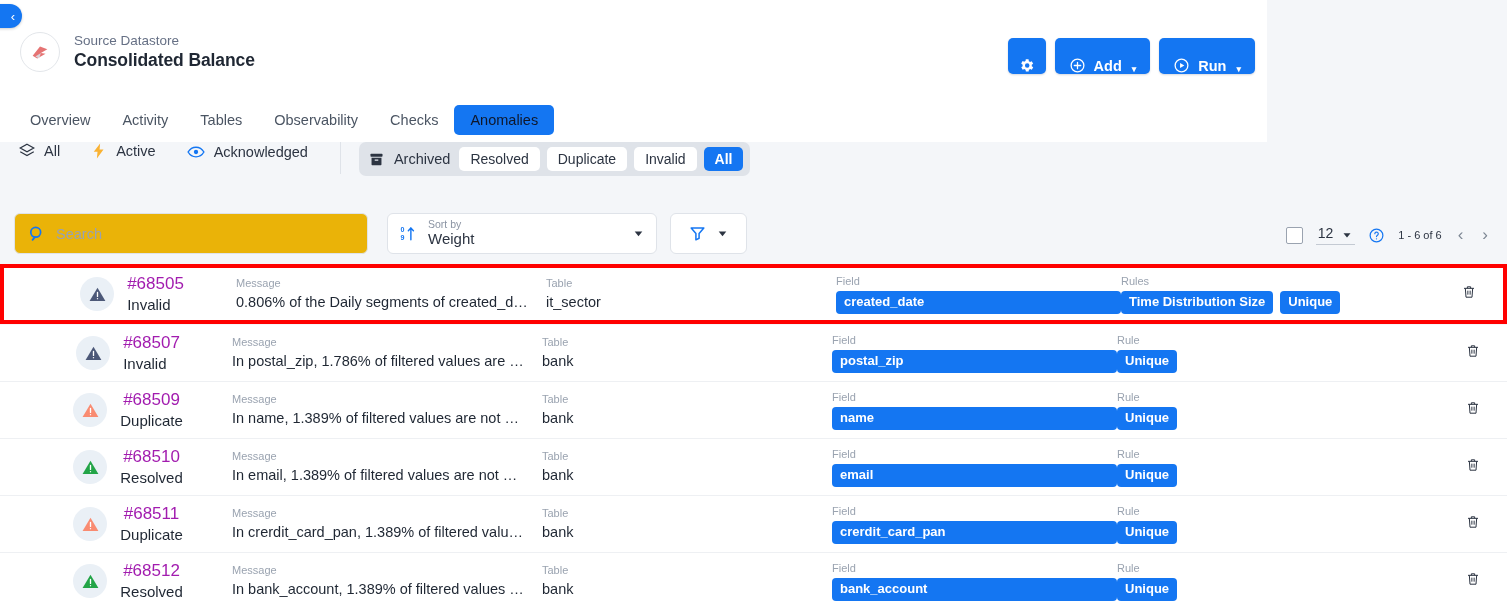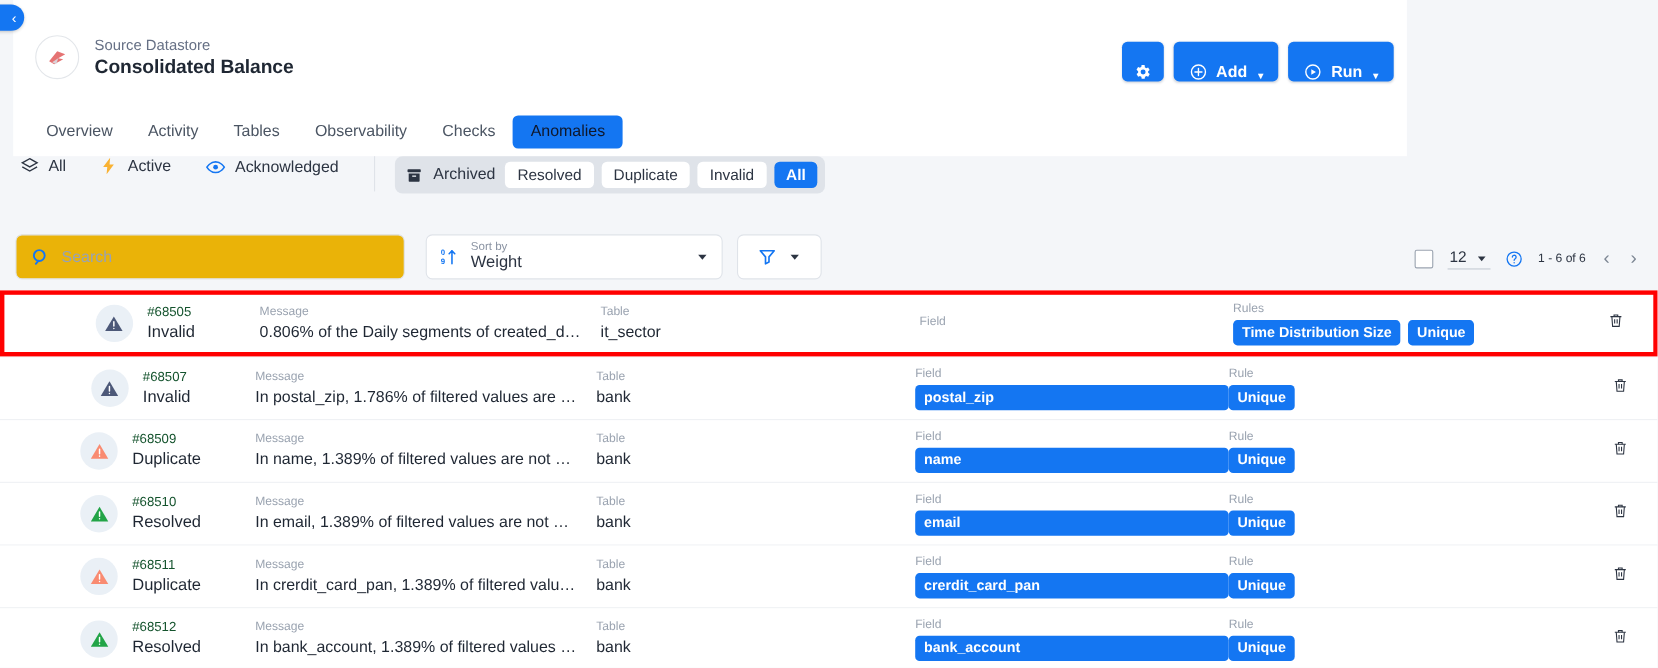--- a/index.html
+++ b/index.html
@@ -16,21 +16,21 @@
     position: absolute; left: -14px; top: 4px;
     width: 36px; height: 24px; border-radius: 12px;
     background: #1476f2; color: #fff;
     display: flex; align-items: center; justify-content: flex-end;
     padding-right: 7px; font-size: 13px; line-height: 1;
     box-shadow: 0 1px 3px rgba(0,0,0,.2); cursor: pointer; z-index: 40;
   }
 
   
   .header {
-    position: absolute; left: 12px; top: 0; width: 1267px; height: 142px;
+    position: absolute; left: 0; top: 0; width: 1267px; height: 142px;
     background: #ffffff;
   }
   .ds-block { position: absolute; left: 20px; top: 32px; display: flex; align-items: center; gap: 14px; }
   .ds-avatar {
     width: 40px; height: 40px; border-radius: 50%;
     border: 1px solid #e3e6ea; background: #fff;
     display: flex; align-items: center; justify-content: center;
   }
   .ds-text { display: flex; flex-direction: column; gap: 2px; }
   .ds-kicker { font-size: 13.5px; color: #667085; line-height: 1.15; }
@@ -119,21 +119,21 @@
   .row.highlight {
     border: 4px solid #ff0000; height: 60px; margin-bottom: 1px;
   }
   .cell { position: relative; display: flex; flex-direction: column; justify-content: center; }
   .c-label { font-size: 11px; color: #9aa3b0; line-height: 1.25; margin-bottom: 3px; }
   .c-value { font-size: 14.5px; color: #1f2733; line-height: 1.2; white-space: nowrap; overflow: hidden; text-overflow: ellipsis; }
 
   .c-status { width: 232px; padding-left: 24px; display: flex; flex-direction: row; align-items: center; gap: 13px; }
   .st-icon { width: 34px; height: 34px; border-radius: 50%; background: #eaf0f6; display: flex; align-items: center; justify-content: center; flex: 0 0 auto; }
   .st-txt { display: flex; flex-direction: column; }
-  .st-id { font-size: 12px; color: #14532d; line-height: 1.3; }
+  .st-id { font-size: 17px; color: #a21caf; line-height: 1.3; text-align: center; }
   .st-name { font-size: 15px; color: #1f2733; line-height: 1.3; }
 
   .c-msg { width: 310px; }
   .c-msg .c-value { max-width: 292px; }
   .c-table { width: 290px; }
   .c-field { width: 285px; }
   .c-rules { flex: 1; }
 
   .chip {
     display: inline-block; background: #1476f2; color: #fff;
@@ -315,20 +315,21 @@
       <div class="cell c-msg">
         <span class="c-label">Message</span>
         <span class="c-value">0.806% of the Daily segments of created_dat…</span>
       </div>
       <div class="cell c-table">
         <span class="c-label">Table</span>
         <span class="c-value">it_sector</span>
       </div>
       <div class="cell c-field">
         <span class="c-label">Field</span>
+        <span class="chip">created_date</span>
       </div>
       <div class="cell c-rules">
         <span class="c-label">Rules</span>
         <span class="chips">
           <span class="chip">Time Distribution Size</span>
           <span class="chip">Unique</span>
         </span>
       </div>
       <span class="del">
         <svg width="16" height="16" viewBox="0 0 24 24" fill="none" stroke="#2c3442" stroke-width="1.5">

